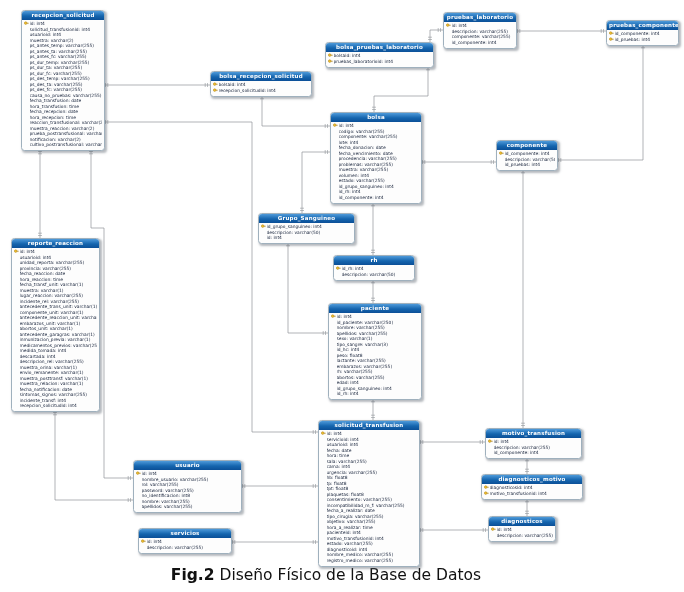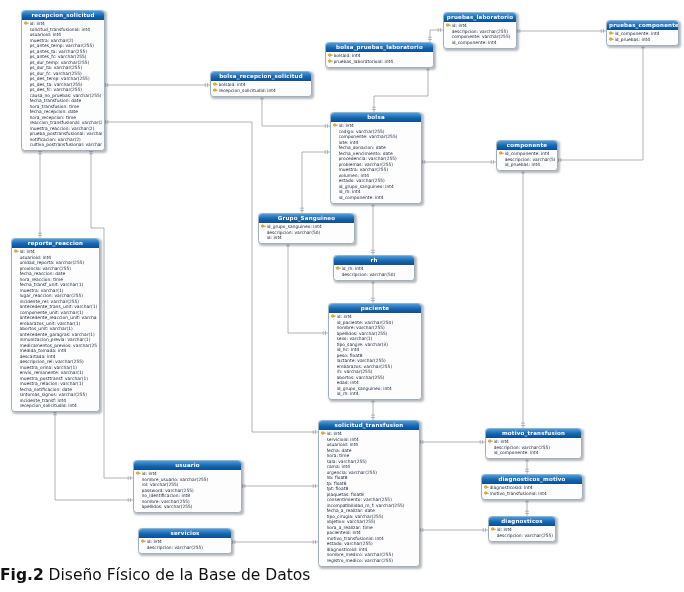--- a/index.html
+++ b/index.html
@@ -9,21 +9,21 @@
   .tbl{position:absolute;background:#fdfdfd;border:0.5px solid #9fb0bd;border-radius:3.5px;
        box-shadow:1.2px 1.6px 2.2px rgba(90,100,110,0.45);z-index:2;}
   .tbl-h{background:linear-gradient(#4e9ada 0%,#1565ae 55%,#0b4f97 100%);color:#fff;font-weight:bold;
          font-size:5.5px;line-height:6.5px;text-align:center;padding:1px 2px;
          border-radius:3px 3px 0 0;letter-spacing:0.2px;white-space:nowrap;overflow:hidden;}
   .tbl-b{padding:1.5px 2px 2.5px 1.5px;}
   .row{display:flex;align-items:center;height:5.5px;line-height:5.5px;font-size:4.4px;
        color:#16223a;white-space:nowrap;overflow:hidden;}
   .kicon{flex:0 0 6px;width:6px;height:5px;display:flex;align-items:center;}
   .ftext{flex:1;overflow:hidden;}
-  #caption{position:absolute;left:0;top:566px;width:652px;text-align:left;
+  #caption{position:absolute;left:0;top:566px;width:652px;text-align:center;
            font-size:15.5px;color:#111;font-family:"DejaVu Sans",sans-serif;}
   #caption .fig-label{font-weight:bold;}
 </style>
 </head>
 <body>
 
 <div id="canvas">
   <svg id="rel-layer" width="684" height="592">
       <polyline points="40,238 40,149" fill="none" stroke="#8f9498" stroke-width="0.7"></polyline>
       <line x1="38" y1="235.5" x2="42" y2="235.5" stroke="#8f9498" stroke-width="0.6"></line>

